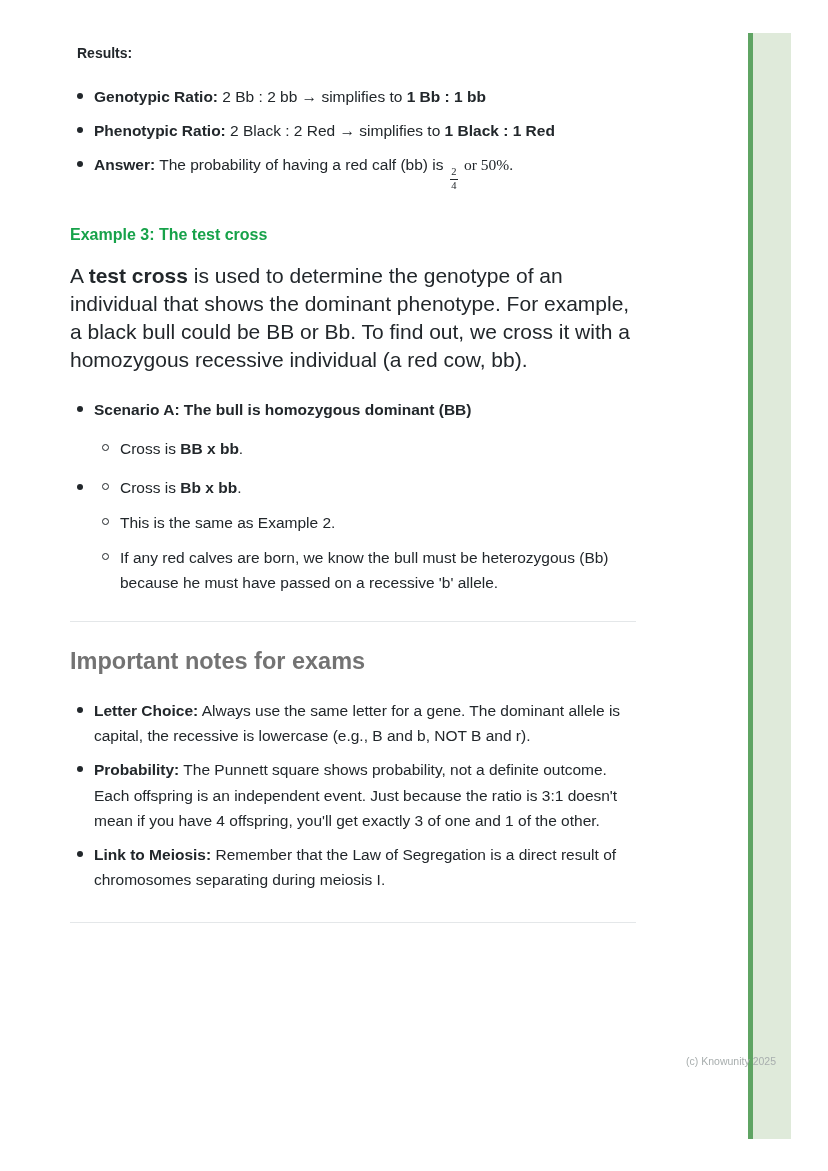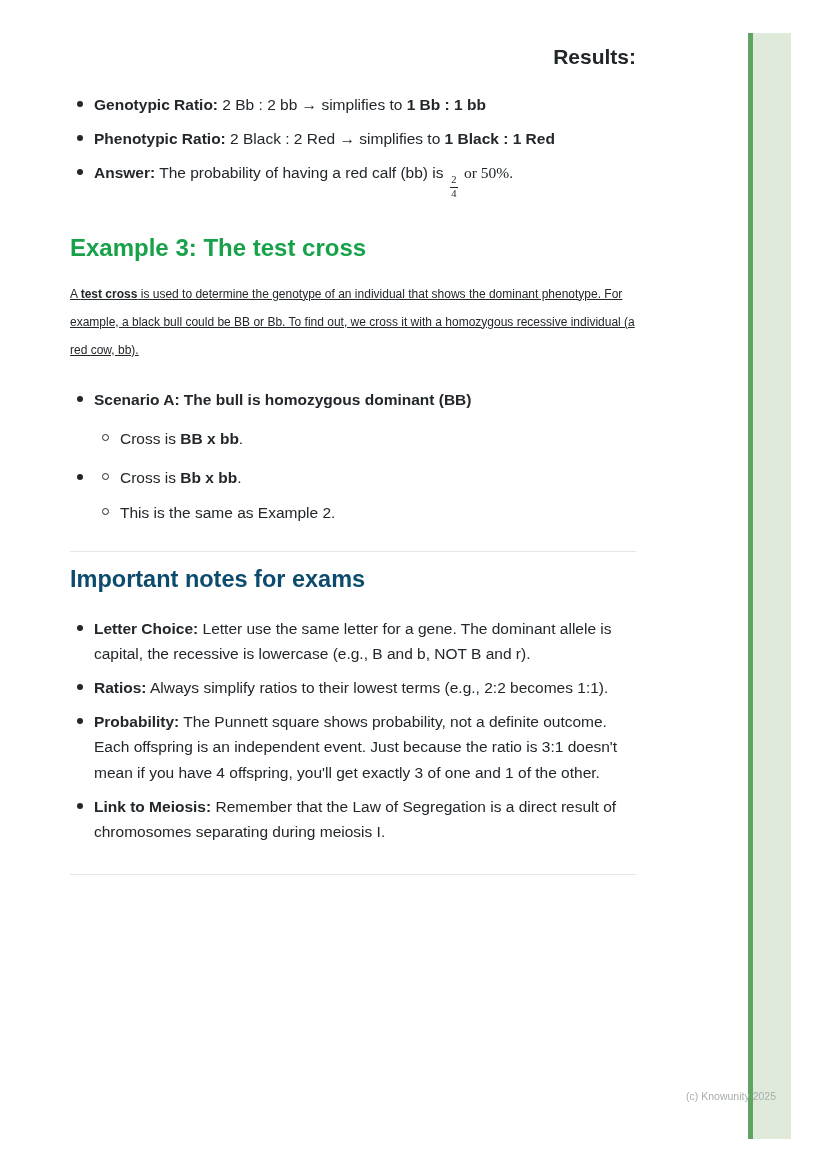--- a/index.html
+++ b/index.html
@@ -20,23 +20,22 @@
   .edge-band {
     position: absolute; left: 753px; top: 33px;
     width: 38px; height: 1106px;
     background: #dfeada;
   }
   .content {
     position: absolute; left: 70px; top: 0;
     width: 566px;
   }
   .bold-head {
-    font-weight: 700; font-size: 21px;
+    font-weight: 700; font-size: 14px;
     margin: 45px 0 0 7px;
-    text-align: right;
   }
   ul { list-style: none; margin: 0; padding: 0; }
   .l1 { margin: 23px 0 0 0; }
   .l1 > li {
     position: relative; padding-left: 24px;
     margin-bottom: 9px;
     font-size: 15.5px; line-height: 1.62;
   }
   .l1 > li::before {
     content: ""; position: absolute; left: 7px; top: 9px;
@@ -51,46 +50,45 @@
   }
   .l2 > li::before {
     content: ""; position: absolute; left: 8px; top: 8px;
     width: 5px; height: 5px; border-radius: 50%;
     border: 1.5px solid #22272b; background: transparent;
   }
   .b { font-weight: 700; text-align: center; }
   .i { font-style: italic; }
   .serif { font-family: Liberation Serif, serif; }
   .h-green {
-    color: #17a24a; font-size: 24px; font-weight: 600;
+    color: #17a24a; font-size: 16px; font-weight: 600;
     margin: 34px 0 18px 0;
   }
   .h-green-big {
-    color: #0c4a6e; font-size: 23.5px; font-weight: 700;
-    margin: 14px 0 20px 0;
+    color: #737373; font-size: 23.5px; font-weight: 700;
+    margin: 26px 0 20px 0;
   }
   .para {
-    font-size: 12px; line-height: 28px;
+    font-size: 21px; line-height: 28px;
     margin: 17px 0 16px 0;
-    text-decoration: underline;
   }
   hr {
     border: none; border-top: 1px solid #e4e7e9;
     margin: 26px 0 0 0;
   }
   hr.bottom { margin-top: 30px; }
   .frac {
     display: inline-flex; flex-direction: column; align-items: center;
     vertical-align: -0.5em;
     font-family: "Liberation Serif", "DejaVu Serif", serif;
     font-size: 10.5px; line-height: 1.15; margin: 0 2px;
   }
   .frac .num { border-bottom: 1px solid currentColor; padding: 0 1.5px; }
   .copyright {
-    position: absolute; top: 1090px; right: 52px;
+    position: absolute; top: 1055px; right: 52px;
     font-size: 10.5px; color: #a8aeae;
     z-index: 2;
   }
 </style>
 </head>
 <body>
 
 <div class="edge-line"></div>
 <div class="edge-band"></div>
 
@@ -115,31 +113,31 @@
     <li>
       <span><span class="b">Scenario A: The bull is homozygous dominant (BB)</span></span>
       <ul class="l2">
         <li><span><span>Cross is </span><span class="b">BB x bb</span><span>.</span></span></li>
       </ul>
     </li>
     <li>
       <ul class="l2">
         <li><span><span>Cross is </span><span class="b">Bb x bb</span><span>.</span></span></li>
         <li><span><span>This is the same as Example 2.</span></span></li>
+        <li><span><span>If any red calves are born, we know the bull must be heterozygous (Bb) because he must have passed on a recessive 'b' allele.</span></span></li>
       </ul>
     </li>
   </ul>
 
   <hr>
 
   <h1 class="h-green-big">Important notes for exams</h1>
 
   <ul class="l1">
-    <li><span><span class="b">Letter Choice:</span><span> Letter use the same letter for a gene. The dominant allele is capital, the recessive is lowercase (e.g., B and b, NOT B and r).</span></span></li>
-    <li><span><span class="b">Ratios:</span><span> Always simplify ratios to their lowest terms (e.g., 2:2 becomes 1:1).</span></span></li>
+    <li><span><span class="b">Letter Choice:</span><span> Always use the same letter for a gene. The dominant allele is capital, the recessive is lowercase (e.g., B and b, NOT B and r).</span></span></li>
     <li><span><span class="b">Probability:</span><span> The Punnett square shows probability, not a definite outcome. Each offspring is an independent event. Just because the ratio is 3:1 doesn't mean if you have 4 offspring, you'll get exactly 3 of one and 1 of the other.</span></span></li>
     <li><span><span class="b">Link to Meiosis:</span><span> Remember that the Law of Segregation is a direct result of chromosomes separating during meiosis I.</span></span></li>
   </ul>
 
   <hr class="bottom">
 
 </div>
 
 <div class="copyright">(c) Knowunity 2025</div>
 

